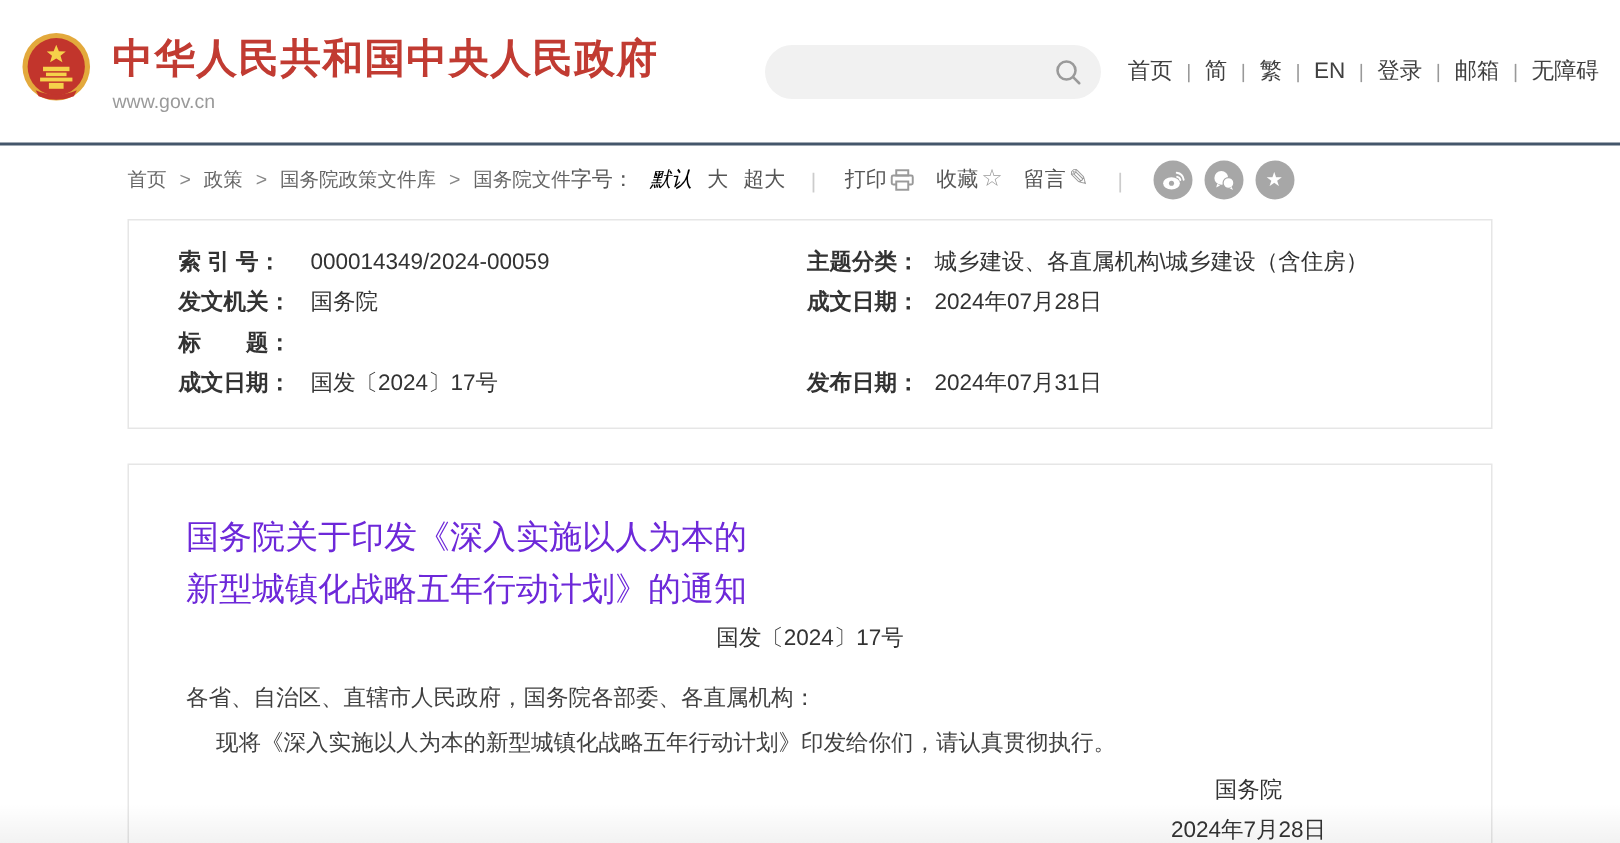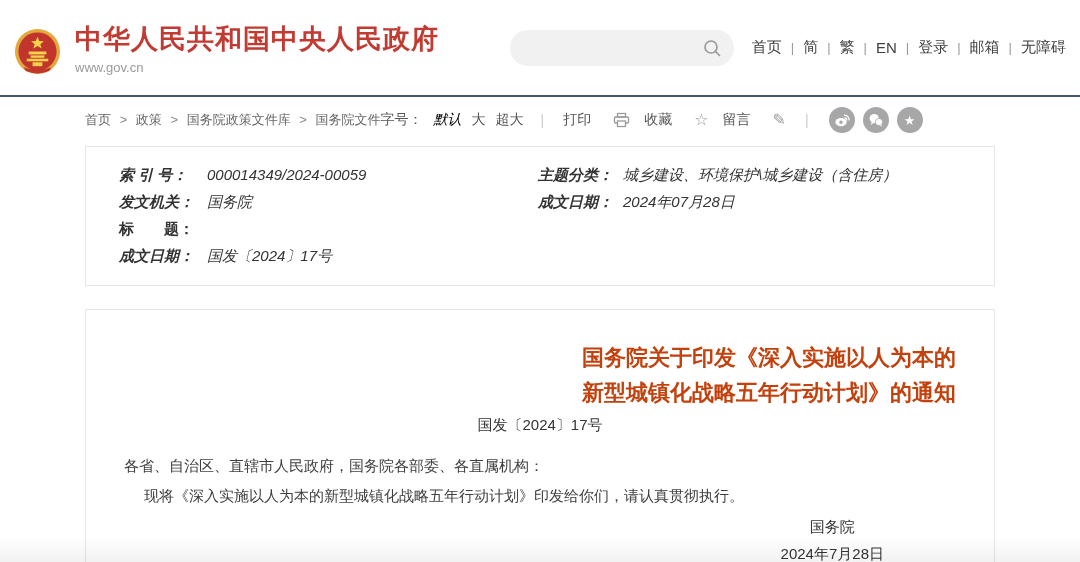--- a/index.html
+++ b/index.html
@@ -1,21 +1,21 @@
 <!DOCTYPE html>
 <html><head>
 <meta charset="utf-8">
 <style>
   * { margin: 0; padding: 0; box-sizing: border-box; }
   html, body { width: 1080px; height: 562px; overflow: hidden; background: #fff;
     font-family: "Liberation Sans", "DejaVu Sans", sans-serif; color: #333; position: relative; }
 
   
   .site-header { height: 95px; display: flex; align-items: center; padding: 0 14px; background: #fff; }
-  .logo-area { display: flex; align-items: flex-end; gap: 14px; }
+  .logo-area { display: flex; align-items: flex-start; gap: 14px; }
   .emblem { width: 47px; height: 47px; flex: none; }
   .site-title { font-size: 27px; font-weight: bold; color: #c13b32; letter-spacing: 1px; }
   .site-url { font-size: 13px; color: #9a9a9a; margin-top: 3px; }
   .search-pill { margin-left: auto; width: 224px; height: 36px; border-radius: 18px;
     background: #f1f1f1; display: flex; align-items: center; padding: 0 12px; }
   .search-pill input { flex: 1; border: none; outline: none; background: transparent;
     font-size: 14px; color: #333; min-width: 0; font-family: inherit; }
   .top-nav { display: flex; align-items: center; margin-left: 18px; font-size: 15px; color: #404040; white-space: nowrap; }
   .top-nav a { color: #404040; text-decoration: none; }
   .nav-sep { color: #999; margin: 0 9px; font-size: 13px; }
@@ -26,40 +26,40 @@
   .crumb-row { height: 46px; margin: 0 85px; display: flex; align-items: center;
     }
   .breadcrumb { font-size: 13px; color: #666; }
   .breadcrumb a { color: #666; text-decoration: none; }
   .crumb-sep { margin: 0 5px; color: #888; }
   .tools { display: flex; align-items: center; font-size: 14px; color: #555; }
   .tool-label { margin-right: 6px; }
   .font-opt { margin: 0 5px; cursor: pointer; }
   .font-default { color: #000000; font-style: italic; }
   .tool-sep { color: #ccc; margin: 0 12px; }
-  .tool-btn { display: inline-flex; align-items: center; gap: 22px; margin: 0 7px; cursor: pointer; }
+  .tool-btn { display: inline-flex; align-items: center; gap: 2px; margin: 0 7px; cursor: pointer; }
   .glyph-icon { color: #9a9a9a; font-size: 16px; line-height: 1; }
   .social-circle { width: 26px; height: 26px; border-radius: 50%; background: #a7a7a7;
     display: inline-flex; align-items: center; justify-content: center; margin-left: 8px;
     color: #fff; font-size: 13px; cursor: pointer; }
 
   
   .info-box { margin: 3px 85px 0; border: 1px solid #e6e6e6; background: #fff;
     padding: 14px 0 16px; font-size: 15px; }
-  .meta-row { display: flex; line-height: 27px; font-style: italic; }
+  .meta-row { display: flex; line-height: 27px; }
   .cell-left { width: 452px; flex: none; padding-left: 33px; display: flex; }
   .cell-right { flex: 1; display: flex; }
   .meta-label { font-weight: bold; color: #333; flex: none; width: 88px; white-space: pre; }
   .cell-right .meta-label { width: 85px; }
   .meta-row-span { display: flex; padding-left: 33px; line-height: 27px; gap: 36px; }
 
   
   .doc-box { margin: 23px 85px 0; border: 1px solid #e6e6e6; background: #fff;
     height: 320px; padding: 30px 38px 0; }
-  .doc-title { font-size: 22px; font-weight: bold; color: #c2410c; text-align: right; line-height: 35px; }
+  .doc-title { font-size: 22px; font-weight: normal; color: #6d28d9; text-align: left; line-height: 35px; }
   .doc-number { text-align: center; font-size: 15px; color: #333; margin-top: 6px; }
   .doc-body { margin-top: 16px; font-size: 15px; line-height: 30px; color: #404040; }
   .doc-body .indent { text-indent: 20px; }
   .signature { width: max-content; margin: 2px 72px 0 auto; text-align: center;
     line-height: 27px; font-size: 15px; color: #333; }
 
   .bottom-fade { position: absolute; left: 0; right: 0; bottom: 0; height: 26px;
     background: linear-gradient(rgba(0,0,0,0), rgba(0,0,0,0.05)); pointer-events: none; }
 </style>
 </head>
@@ -171,40 +171,44 @@
 </div>
 
 <section class="info-box">
   <div class="meta-row">
     <div class="cell-left">
       <span class="meta-label">索 引 号：</span>
       <span class="meta-value">000014349/2024-00059</span>
     </div>
     <div class="cell-right">
       <span class="meta-label">主题分类：</span>
-      <span class="meta-value">城乡建设、环境保护\城乡建设（含住房）</span>
+      <span class="meta-value">城乡建设、各直属机构\城乡建设（含住房）</span>
     </div>
   </div>
   <div class="meta-row">
     <div class="cell-left">
       <span class="meta-label">发文机关：</span>
       <span class="meta-value">国务院</span>
     </div>
     <div class="cell-right">
       <span class="meta-label">成文日期：</span>
       <span class="meta-value">2024年07月28日</span>
     </div>
   </div>
   <div class="meta-row-span">
     <span class="meta-label">标　　题：</span>
   </div>
   <div class="meta-row">
     <div class="cell-left">
       <span class="meta-label">成文日期：</span>
       <span class="meta-value">国发〔2024〕17号</span>
+    </div>
+    <div class="cell-right">
+      <span class="meta-label">发布日期：</span>
+      <span class="meta-value">2024年07月31日</span>
     </div>
   </div>
 </section>
 
 <section class="doc-box">
   <h1 class="doc-title">
     <span>国务院关于印发《深入实施以人为本的</span><br>
     <span>新型城镇化战略五年行动计划》的通知</span>
   </h1>
   <div class="doc-number">国发〔2024〕17号</div>

